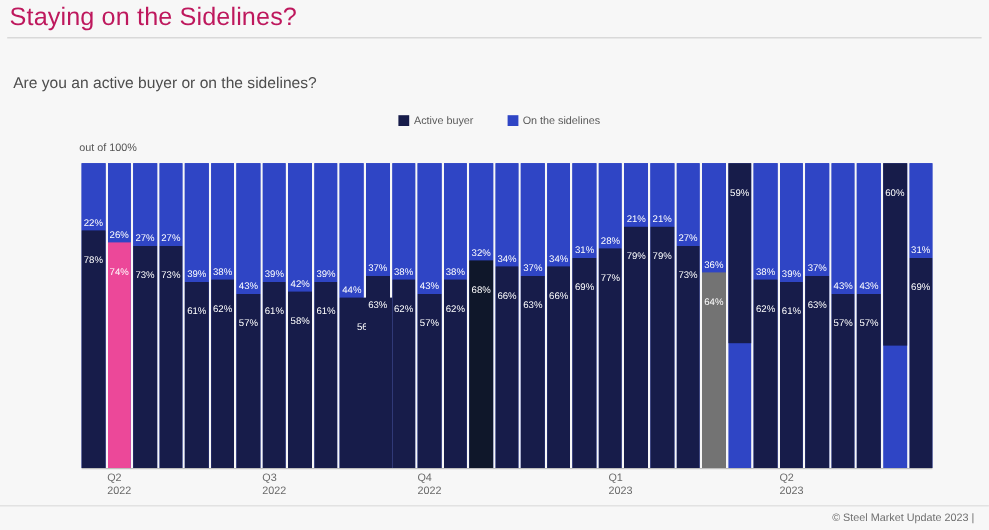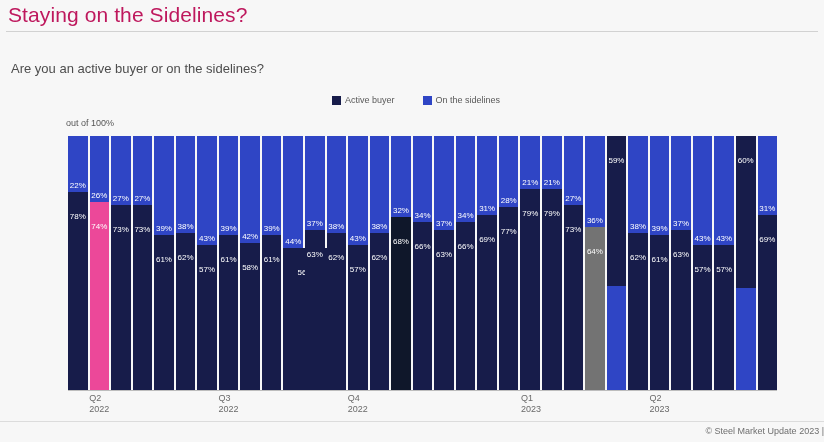--- a/index.html
+++ b/index.html
@@ -95,21 +95,21 @@
   }
   .xtick .q{display:block;}
   .xtick .y{display:block;}
 
   
   .footer-rule{
     position:absolute;left:0;top:421px;width:824px;height:1px;
     background:#dcdcdc;
   }
   .footer{
-    position:absolute;right:0;top:426px;
+    position:absolute;right:12px;top:426px;
     font-size:9px;color:#6f6f6f;white-space:nowrap;
   }
 </style>
 </head>
 <body>
 
 <div id="app">
 
   <div class="header">
     <div class="header-title">Staying on the Sidelines?</div>
@@ -399,21 +399,21 @@
         <span class="y">2022</span>
       </div>
       <div class="xtick" style="left: 160.591px;">
         <span class="q">Q3</span>
         <span class="y">2022</span>
       </div>
       <div class="xtick" style="left: 289.864px;">
         <span class="q">Q4</span>
         <span class="y">2022</span>
       </div>
-      <div class="xtick" style="left: 463px;">
+      <div class="xtick" style="left: 449px;">
         <span class="q">Q1</span>
         <span class="y">2023</span>
       </div>
       <div class="xtick" style="left: 591.5px;">
         <span class="q">Q2</span>
         <span class="y">2023</span>
       </div>
     </div>
 
   <div class="footer-rule"></div>

